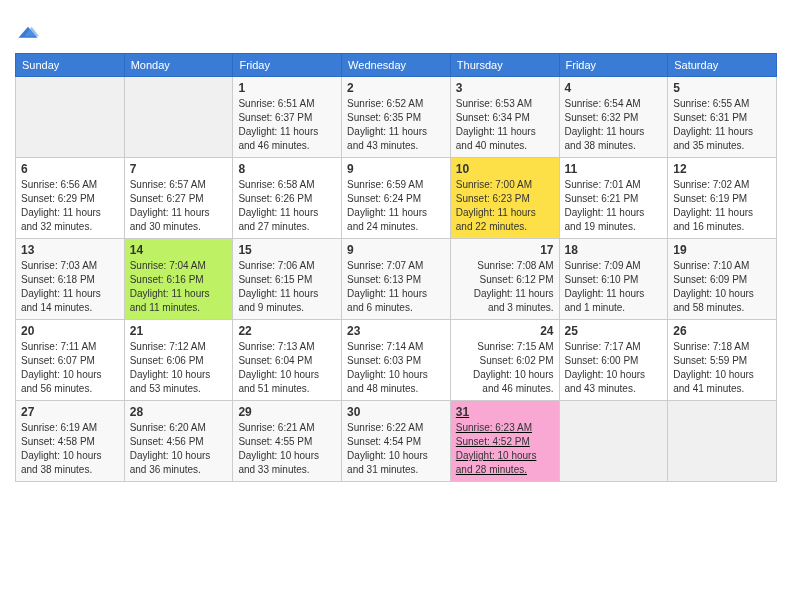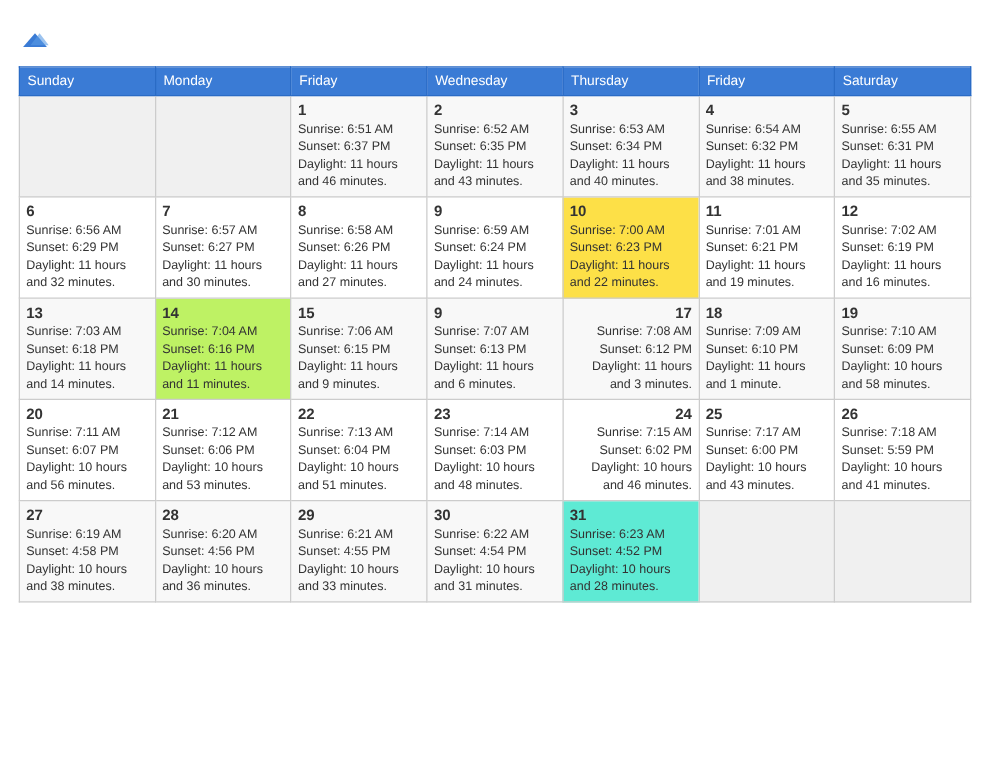--- a/index.html
+++ b/index.html
@@ -251,21 +251,21 @@
             <div class="day-info">Sunrise: 6:20 AM<br>Sunset: 4:56 PM<br>Daylight: 10 hours and 36 minutes.</div>
           </td>
           <td style="background: rgb(248, 248, 248);">
             <span class="day-number">29</span>
             <div class="day-info">Sunrise: 6:21 AM<br>Sunset: 4:55 PM<br>Daylight: 10 hours and 33 minutes.</div>
           </td>
           <td style="background: rgb(248, 248, 248);">
             <span class="day-number">30</span>
             <div class="day-info">Sunrise: 6:22 AM<br>Sunset: 4:54 PM<br>Daylight: 10 hours and 31 minutes.</div>
           </td>
-          <td style="background: #5eead4;">
+          <td style="background: #f9a8d4; text-decoration: underline;">
             <span class="day-number">31</span>
             <div class="day-info">Sunrise: 6:23 AM<br>Sunset: 4:52 PM<br>Daylight: 10 hours and 28 minutes.</div>
           </td>
           <td class="empty-cell" style="background: rgb(239, 239, 239);"></td>
           <td class="empty-cell" style="background: rgb(239, 239, 239);"></td>
         </tr>
       </tbody>
   </table>
 </div>
 

